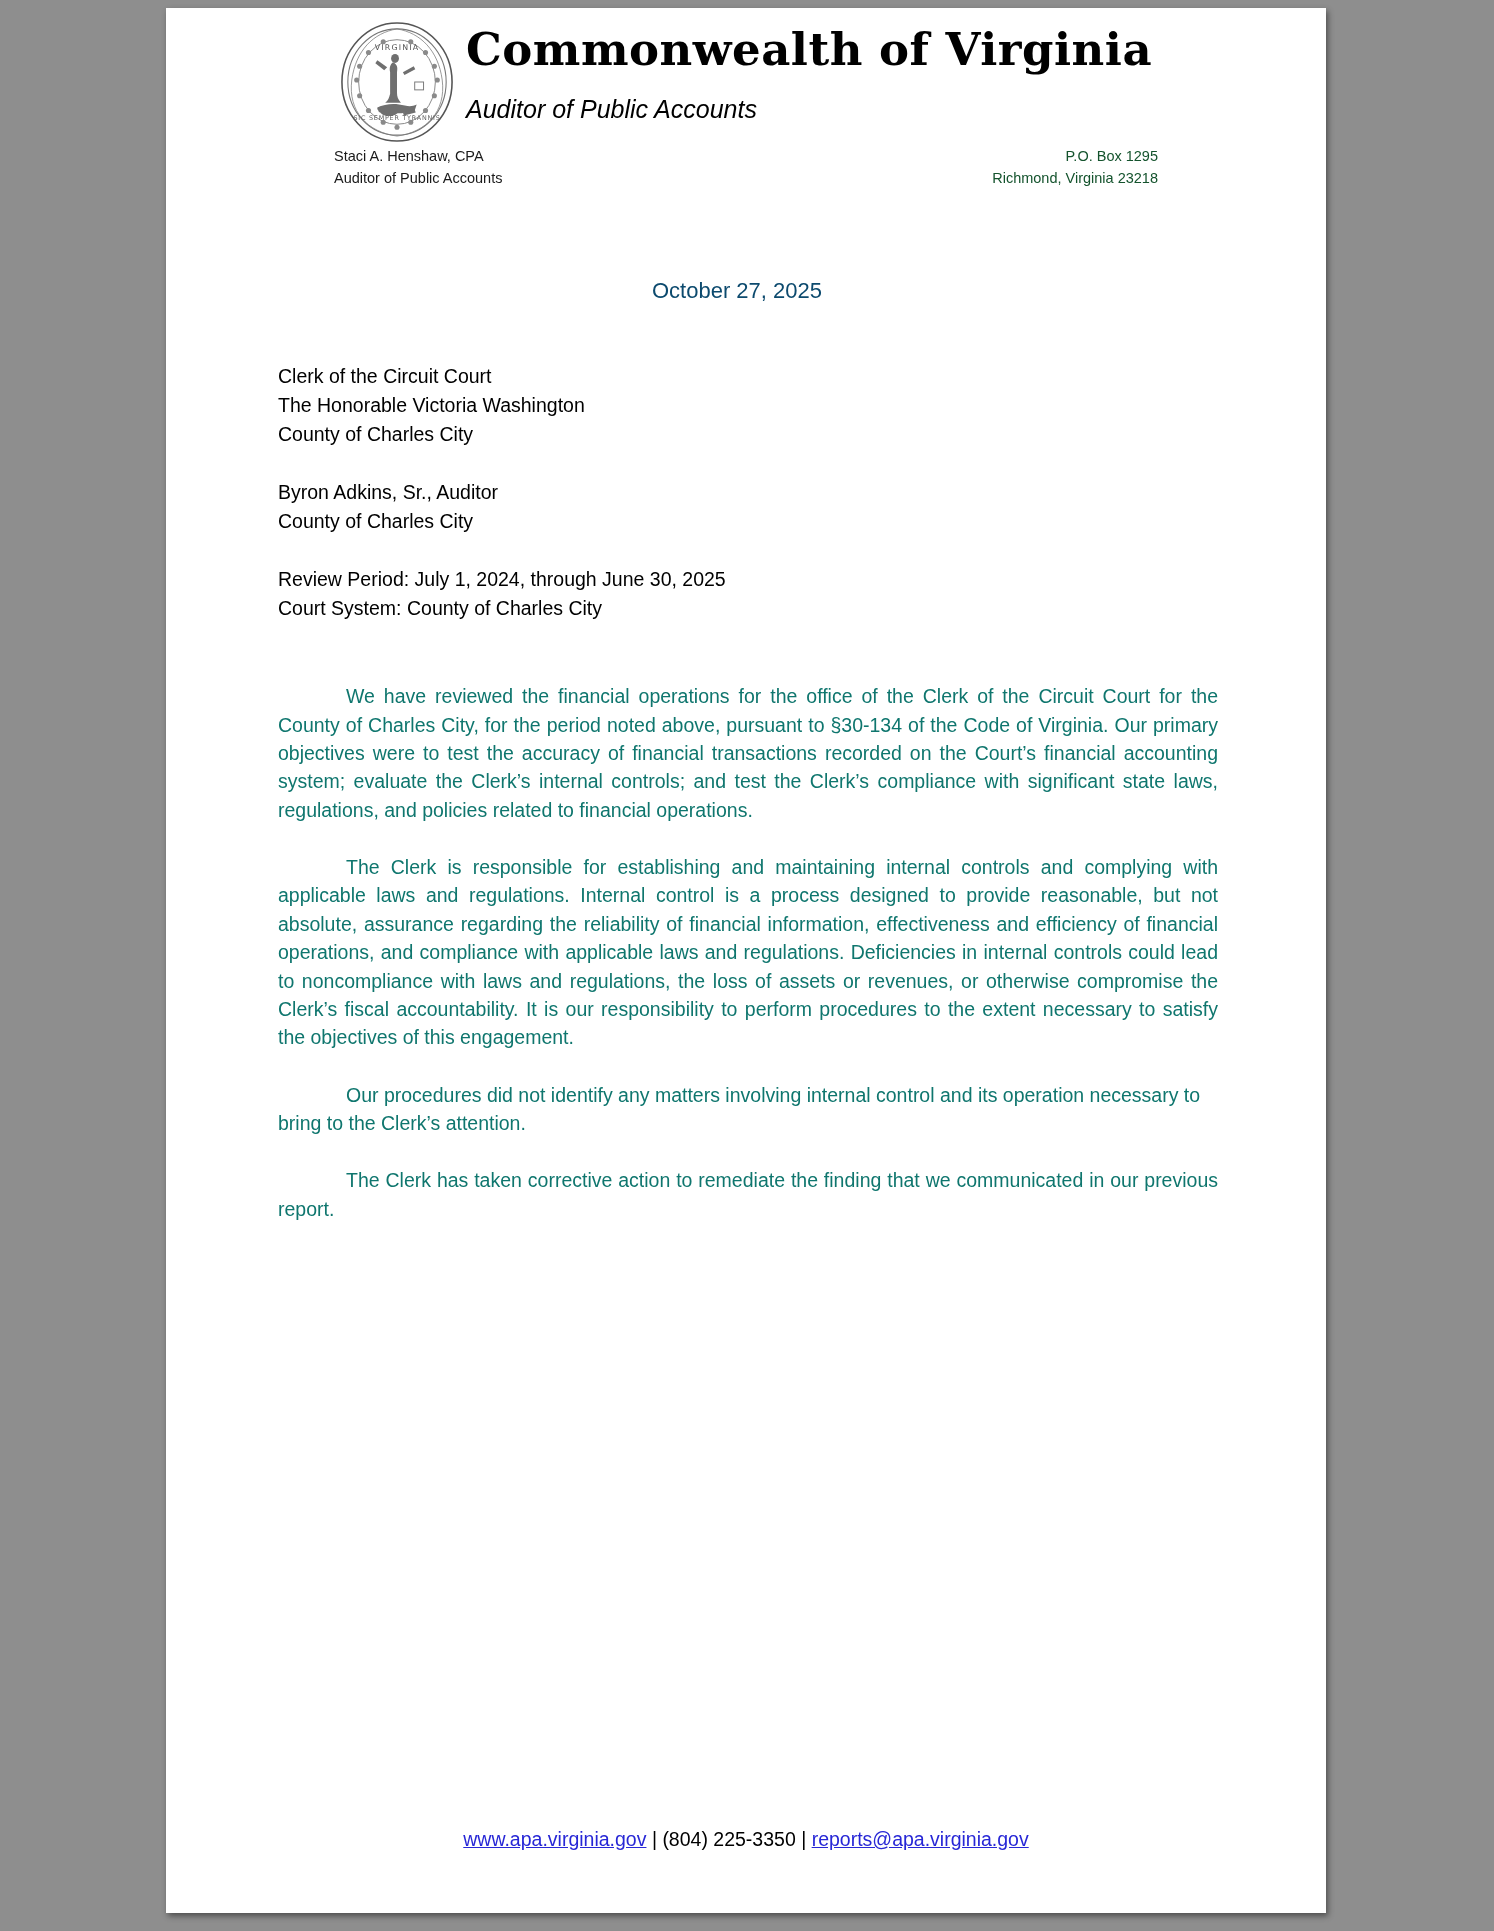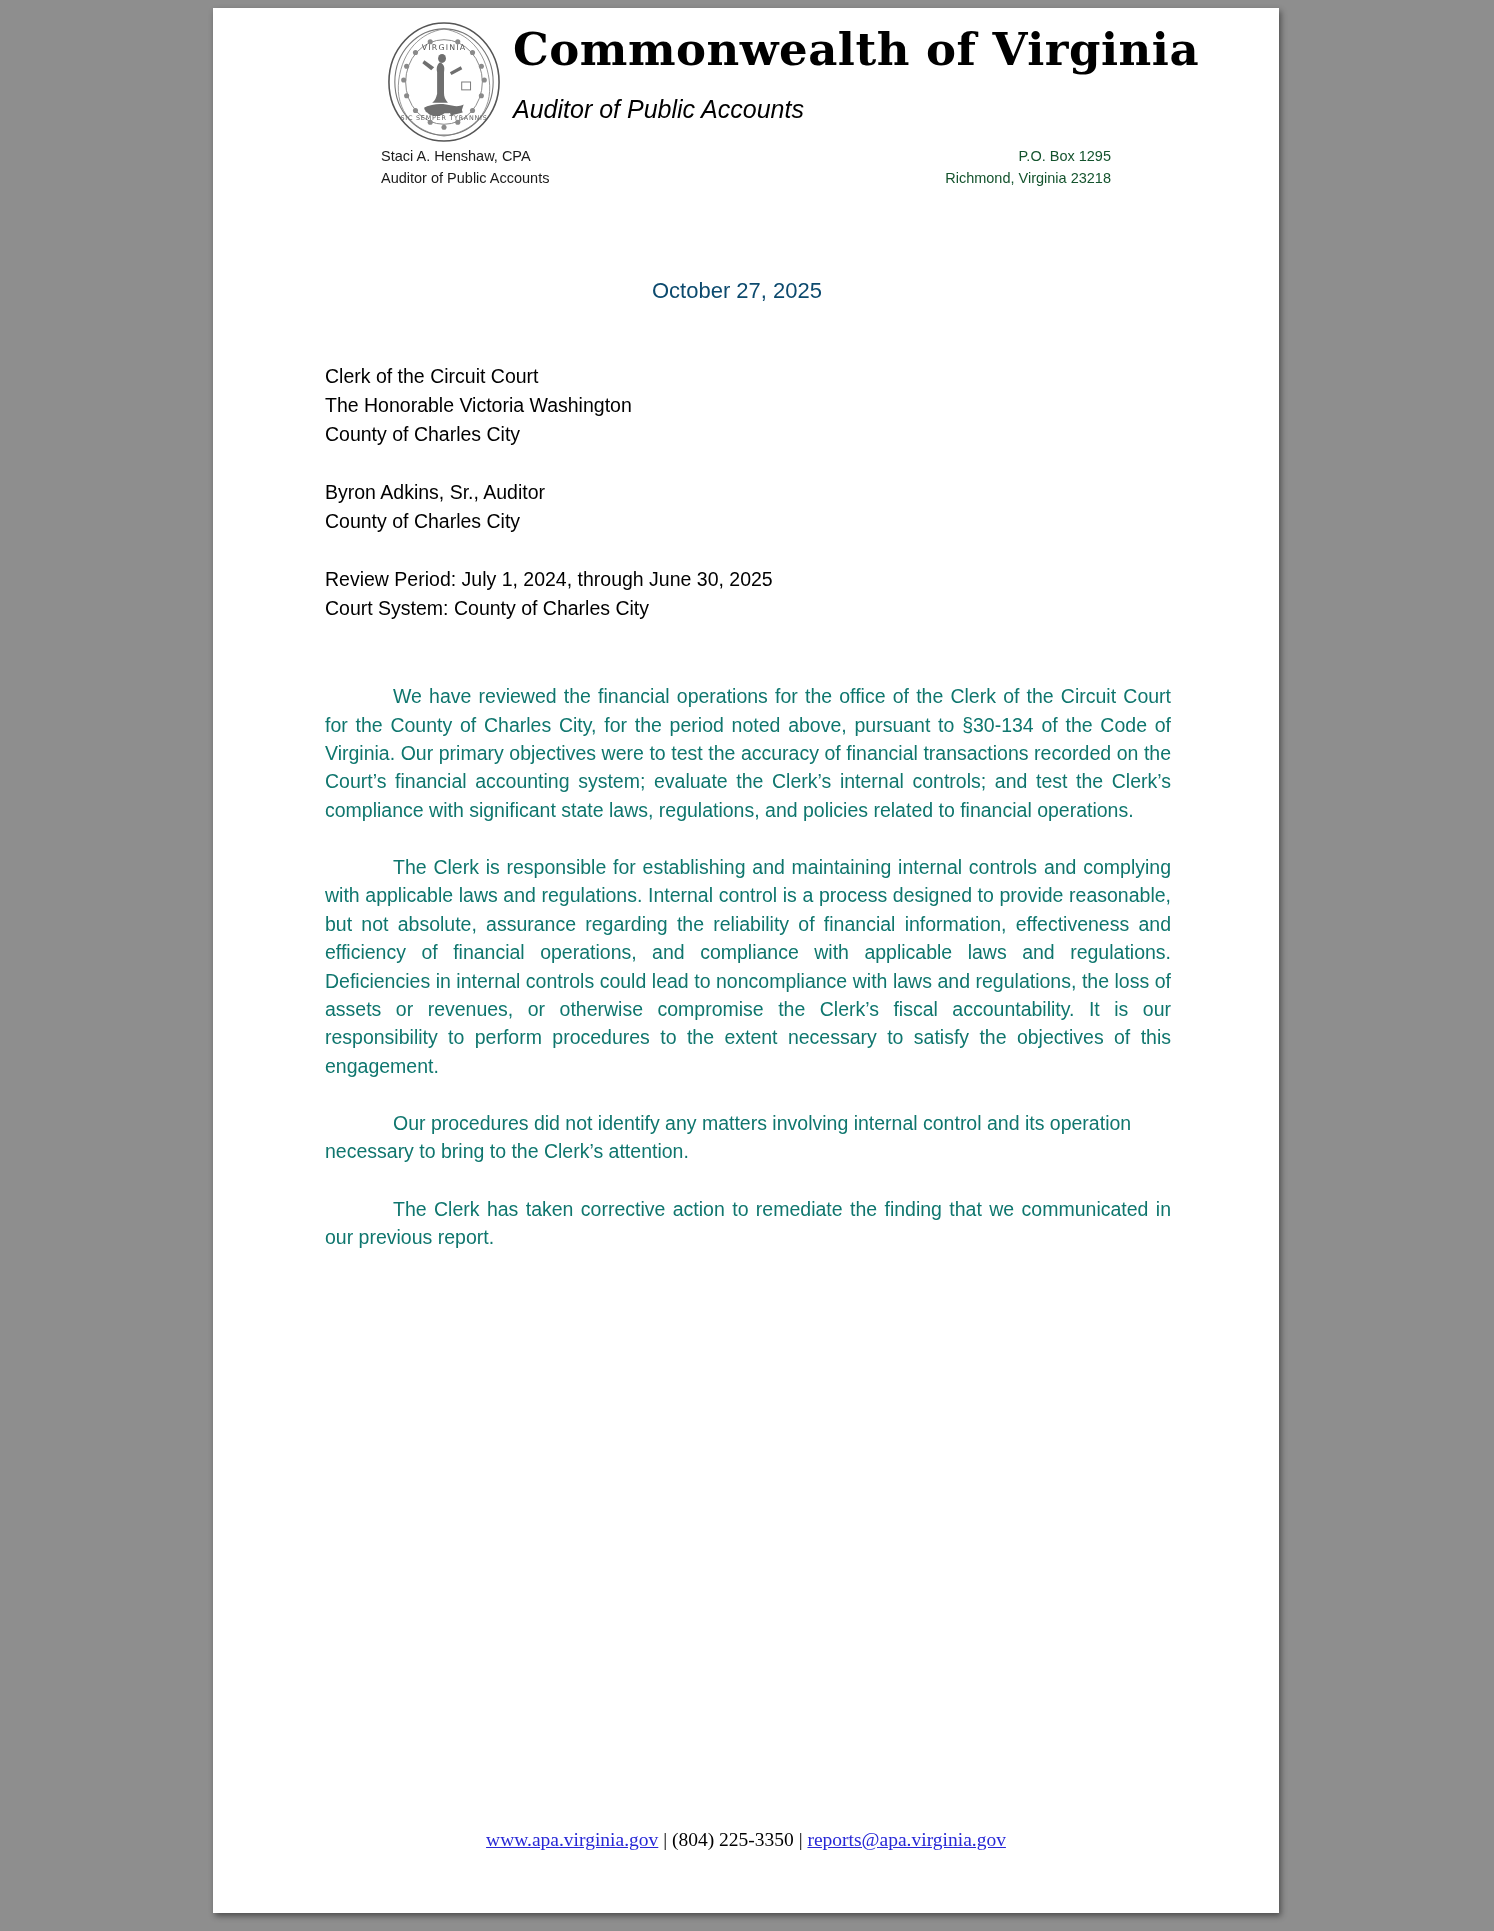--- a/index.html
+++ b/index.html
@@ -15,21 +15,21 @@
     width: 1494px;
     height: 1931px;
     background: #8e8e8e;
     position: relative;
     overflow: hidden;
     box-sizing: border-box;
     padding: 8px 10px 10px 8px;
   }
   .sheet {
     position: relative;
-    width: 1066px;
+    width: 1160px;
     height: 1905px;
     margin: 0 auto;
     background: #ffffff;
     box-shadow: 2px 3px 6px rgba(0,0,0,0.45);
     box-sizing: border-box;
     overflow: hidden;
   }
 
   
   .letterhead {
@@ -128,21 +128,20 @@
 
   
   .footer {
     position: absolute;
     left: 0;
     right: 0;
     bottom: 62px;
     text-align: center;
     font-size: 19.5px;
     color: #000;
-    font-family: Liberation Serif, serif;
   }
   .footer a, .footer .lnk {
     color: #2727d6;
     text-decoration: underline;
   }
   .footer .sep { color: #000; text-decoration: none; }
 </style>
 </head>
 <body>
 

